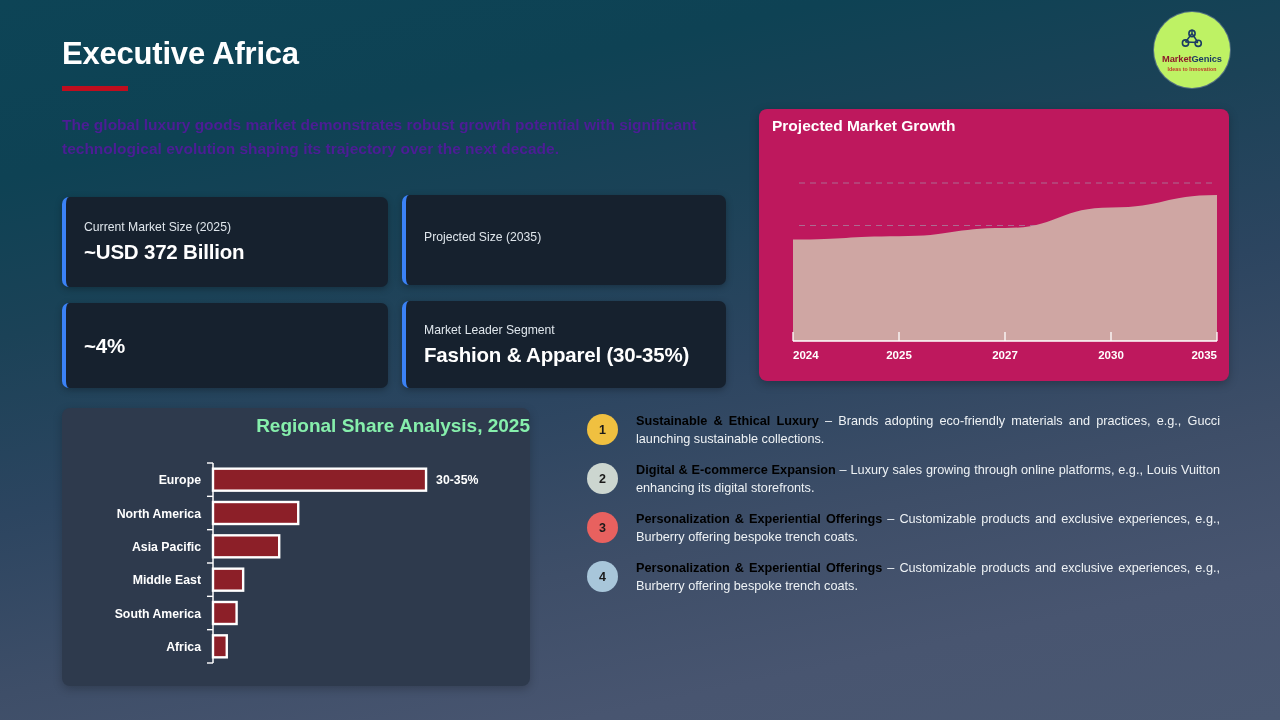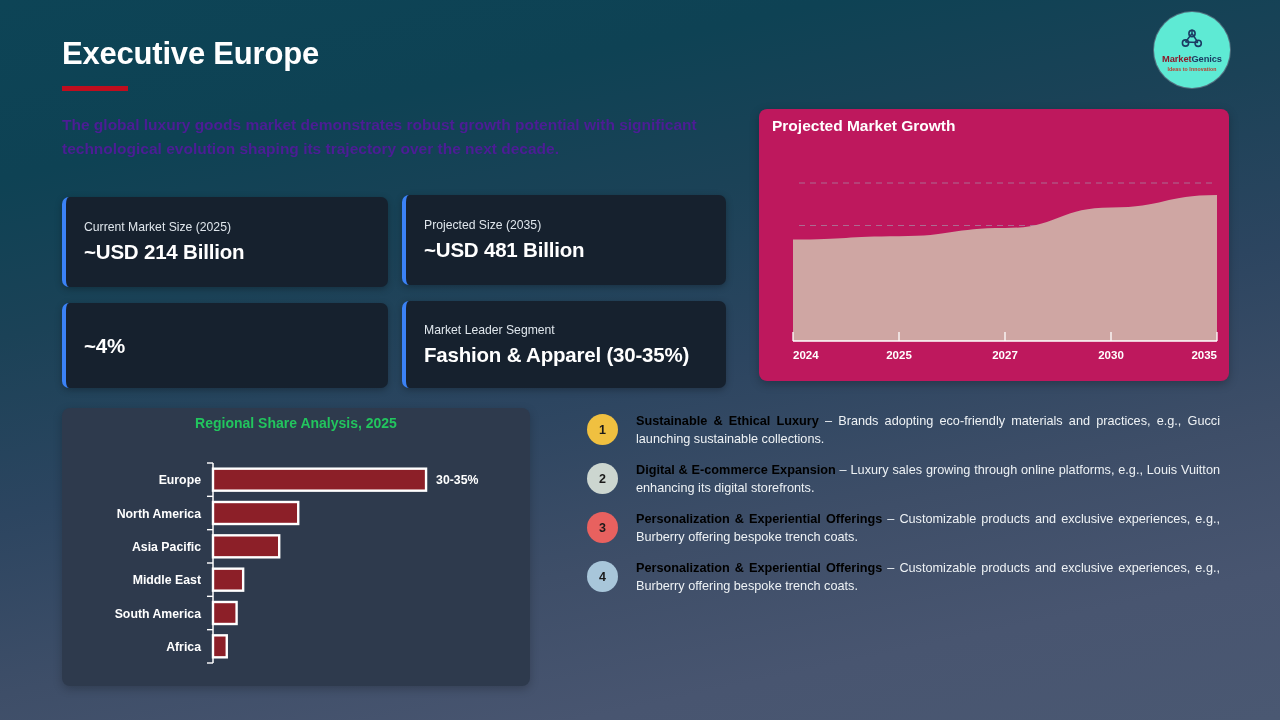--- a/index.html
+++ b/index.html
@@ -34,21 +34,21 @@
   .subtitle {
     position: absolute; left: 62px; top: 113px; width: 640px;
     font-size: 15.5px; font-weight: bold; color: #4c1d95;
     line-height: 1.58;
   }
 
   
   .logo {
     position: absolute; right: 50px; top: 12px;
     width: 76px; height: 76px; border-radius: 50%;
-    background: #5eead4;
+    background: #bef264;
     display: flex; flex-direction: column;
     align-items: center; justify-content: center;
     box-shadow: 0 0 0 1px rgba(255,255,255,0.25);
   }
   .logo-mark { width: 26px; height: 26px; margin-bottom: 1px; }
   .logo-name {
     font-size: 9.3px; font-weight: bold; color: #8d1a2b;
     letter-spacing: -0.1px; line-height: 1;
   }
   .logo-name .gen { color: #1b3b63; }
@@ -90,21 +90,21 @@
 
   
   #region-panel {
     position: absolute; left: 62px; top: 408px;
     width: 468px; height: 278px;
     background: #2e3a4d; border-radius: 8px;
     box-shadow: 0 3px 10px rgba(0,0,0,0.22);
   }
   .panel-title-center {
     position: absolute; left: 0; right: 0; top: 7px;
-    text-align: center; font-size: 14px; font-weight: bold; color: #22c55e;
+    text-align: right; font-size: 19px; font-weight: bold; color: #86efac;
   }
   #region-svg { position: absolute; left: 0; top: 30px; width: 468px; height: 248px; }
   .bar-cat-label { font-size: 12.3px; font-weight: bold; fill: #ffffff; text-anchor: end; }
   .bar-value-label { font-size: 12.3px; font-weight: bold; fill: #ffffff; }
 
   
   #trends {
     position: absolute; left: 587px; top: 412px; width: 640px;
   }
   .trends-title { font-size: 15.5px; font-weight: bold; color: #ffffff; margin-bottom: 13px; }
@@ -117,45 +117,44 @@
   }
   .trend-text {
     margin-left: 18px; font-size: 12.7px; color: #eef2f5;
     line-height: 1.42; text-align: justify; width: 584px;
   }
   .trend-text b { color: #000000; font-weight: bold; }
 </style>
 </head>
 <body>
 
-<div class="title">Executive Europe</div>
+<div class="title">Executive Africa</div>
 <div class="title-rule"></div>
 <div class="subtitle">The global luxury goods market demonstrates robust growth potential with significant technological evolution shaping its trajectory over the next decade.</div>
 
 <div class="logo">
   <svg class="logo-mark" viewBox="0 0 26 26">
     <line x1="13" y1="5.5" x2="6.5" y2="14" stroke="#1b3b63" stroke-width="1.4"></line>
     <line x1="13" y1="5.5" x2="19" y2="14.5" stroke="#1b3b63" stroke-width="1.4"></line>
     <line x1="6.5" y1="14" x2="19" y2="14.5" stroke="#1b3b63" stroke-width="1.4"></line>
     <line x1="13" y1="5.5" x2="13" y2="1.5" stroke="#1b3b63" stroke-width="1.4"></line>
     <circle cx="13" cy="5.5" r="3.1" fill="none" stroke="#1b3b63" stroke-width="1.6"></circle>
     <circle cx="6.5" cy="15" r="3.1" fill="none" stroke="#1b3b63" stroke-width="1.6"></circle>
     <circle cx="19.2" cy="15.3" r="3.1" fill="none" stroke="#1b3b63" stroke-width="1.6"></circle>
   </svg>
   <div class="logo-name"><span>Market</span><span class="gen">Genics</span></div>
   <div class="logo-tag">Ideas to Innovation</div>
 </div>
 
 <div class="kpi" id="kpi-1">
   <div class="kpi-label">Current Market Size (2025)</div>
-  <div class="kpi-value">~USD 214 Billion</div>
+  <div class="kpi-value">~USD 372 Billion</div>
 </div>
 <div class="kpi" id="kpi-2">
   <div class="kpi-label">Projected Size (2035)</div>
-  <div class="kpi-value">~USD 481 Billion</div>
 </div>
 <div class="kpi" id="kpi-3">
   <div class="kpi-value">~4%</div>
 </div>
 <div class="kpi" id="kpi-4">
   <div class="kpi-label">Market Leader Segment</div>
   <div class="kpi-value">Fashion &amp; Apparel (30-35%)</div>
 </div>
 
 <div id="growth-panel">

